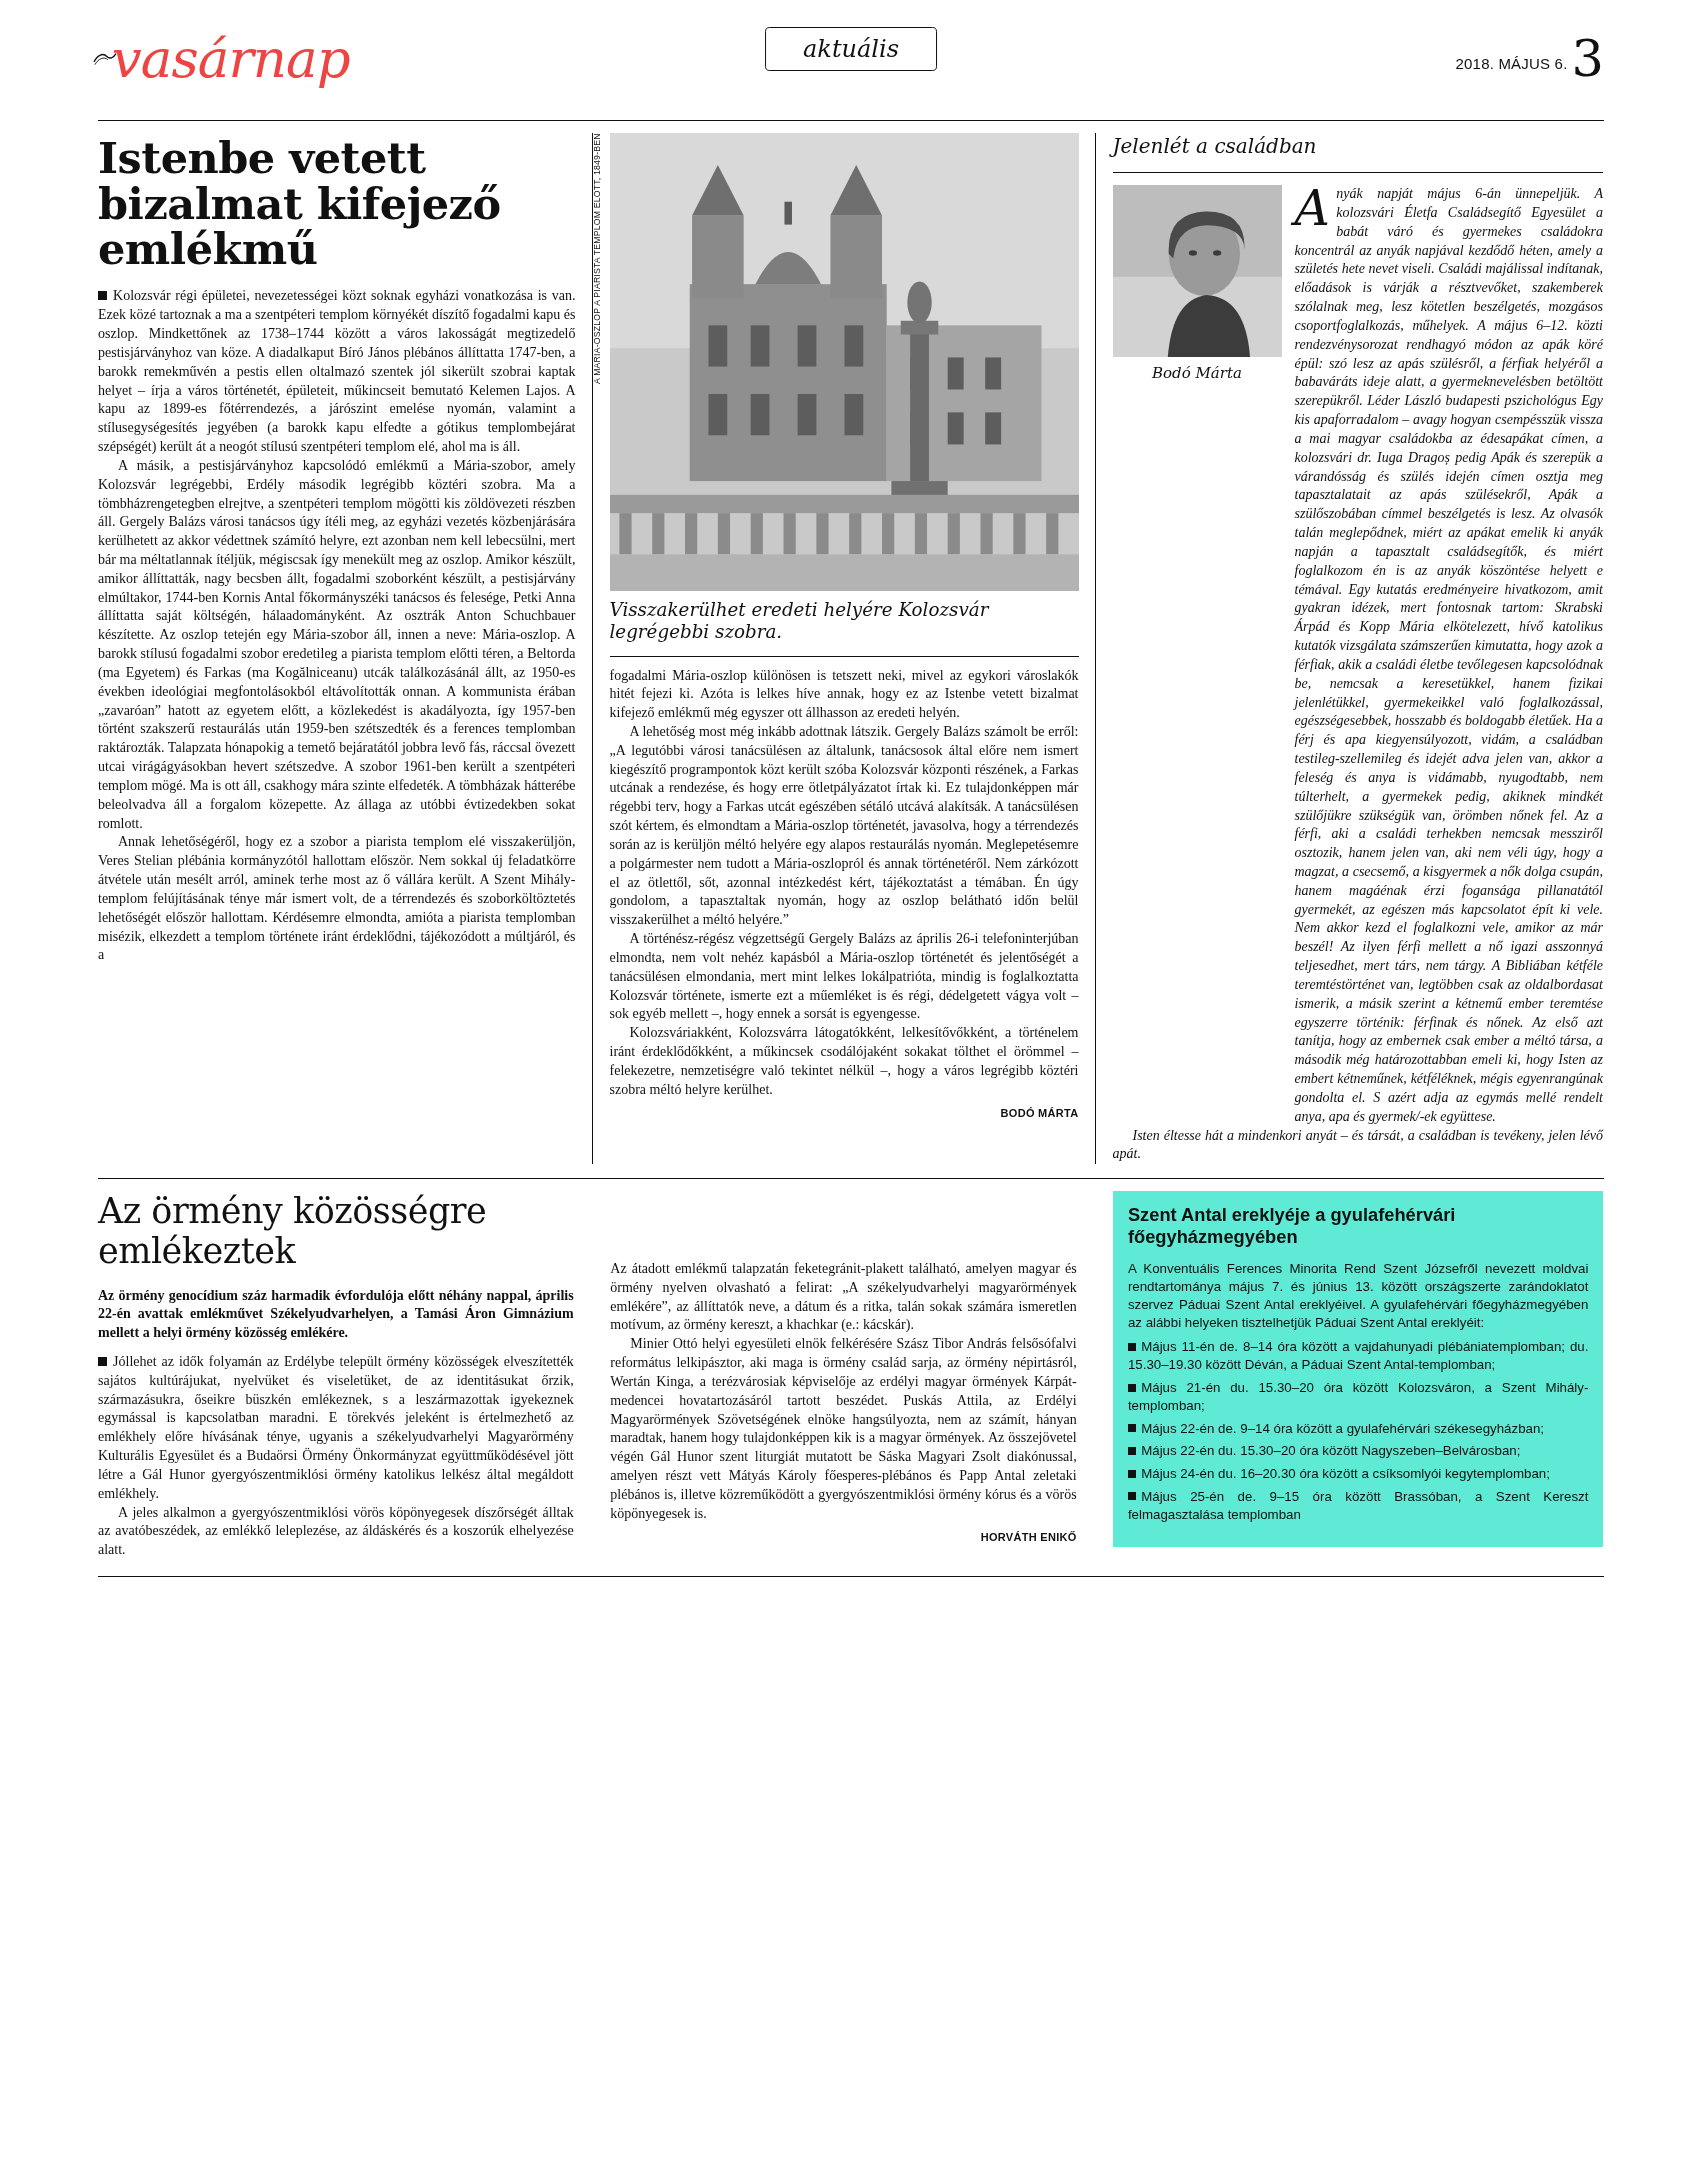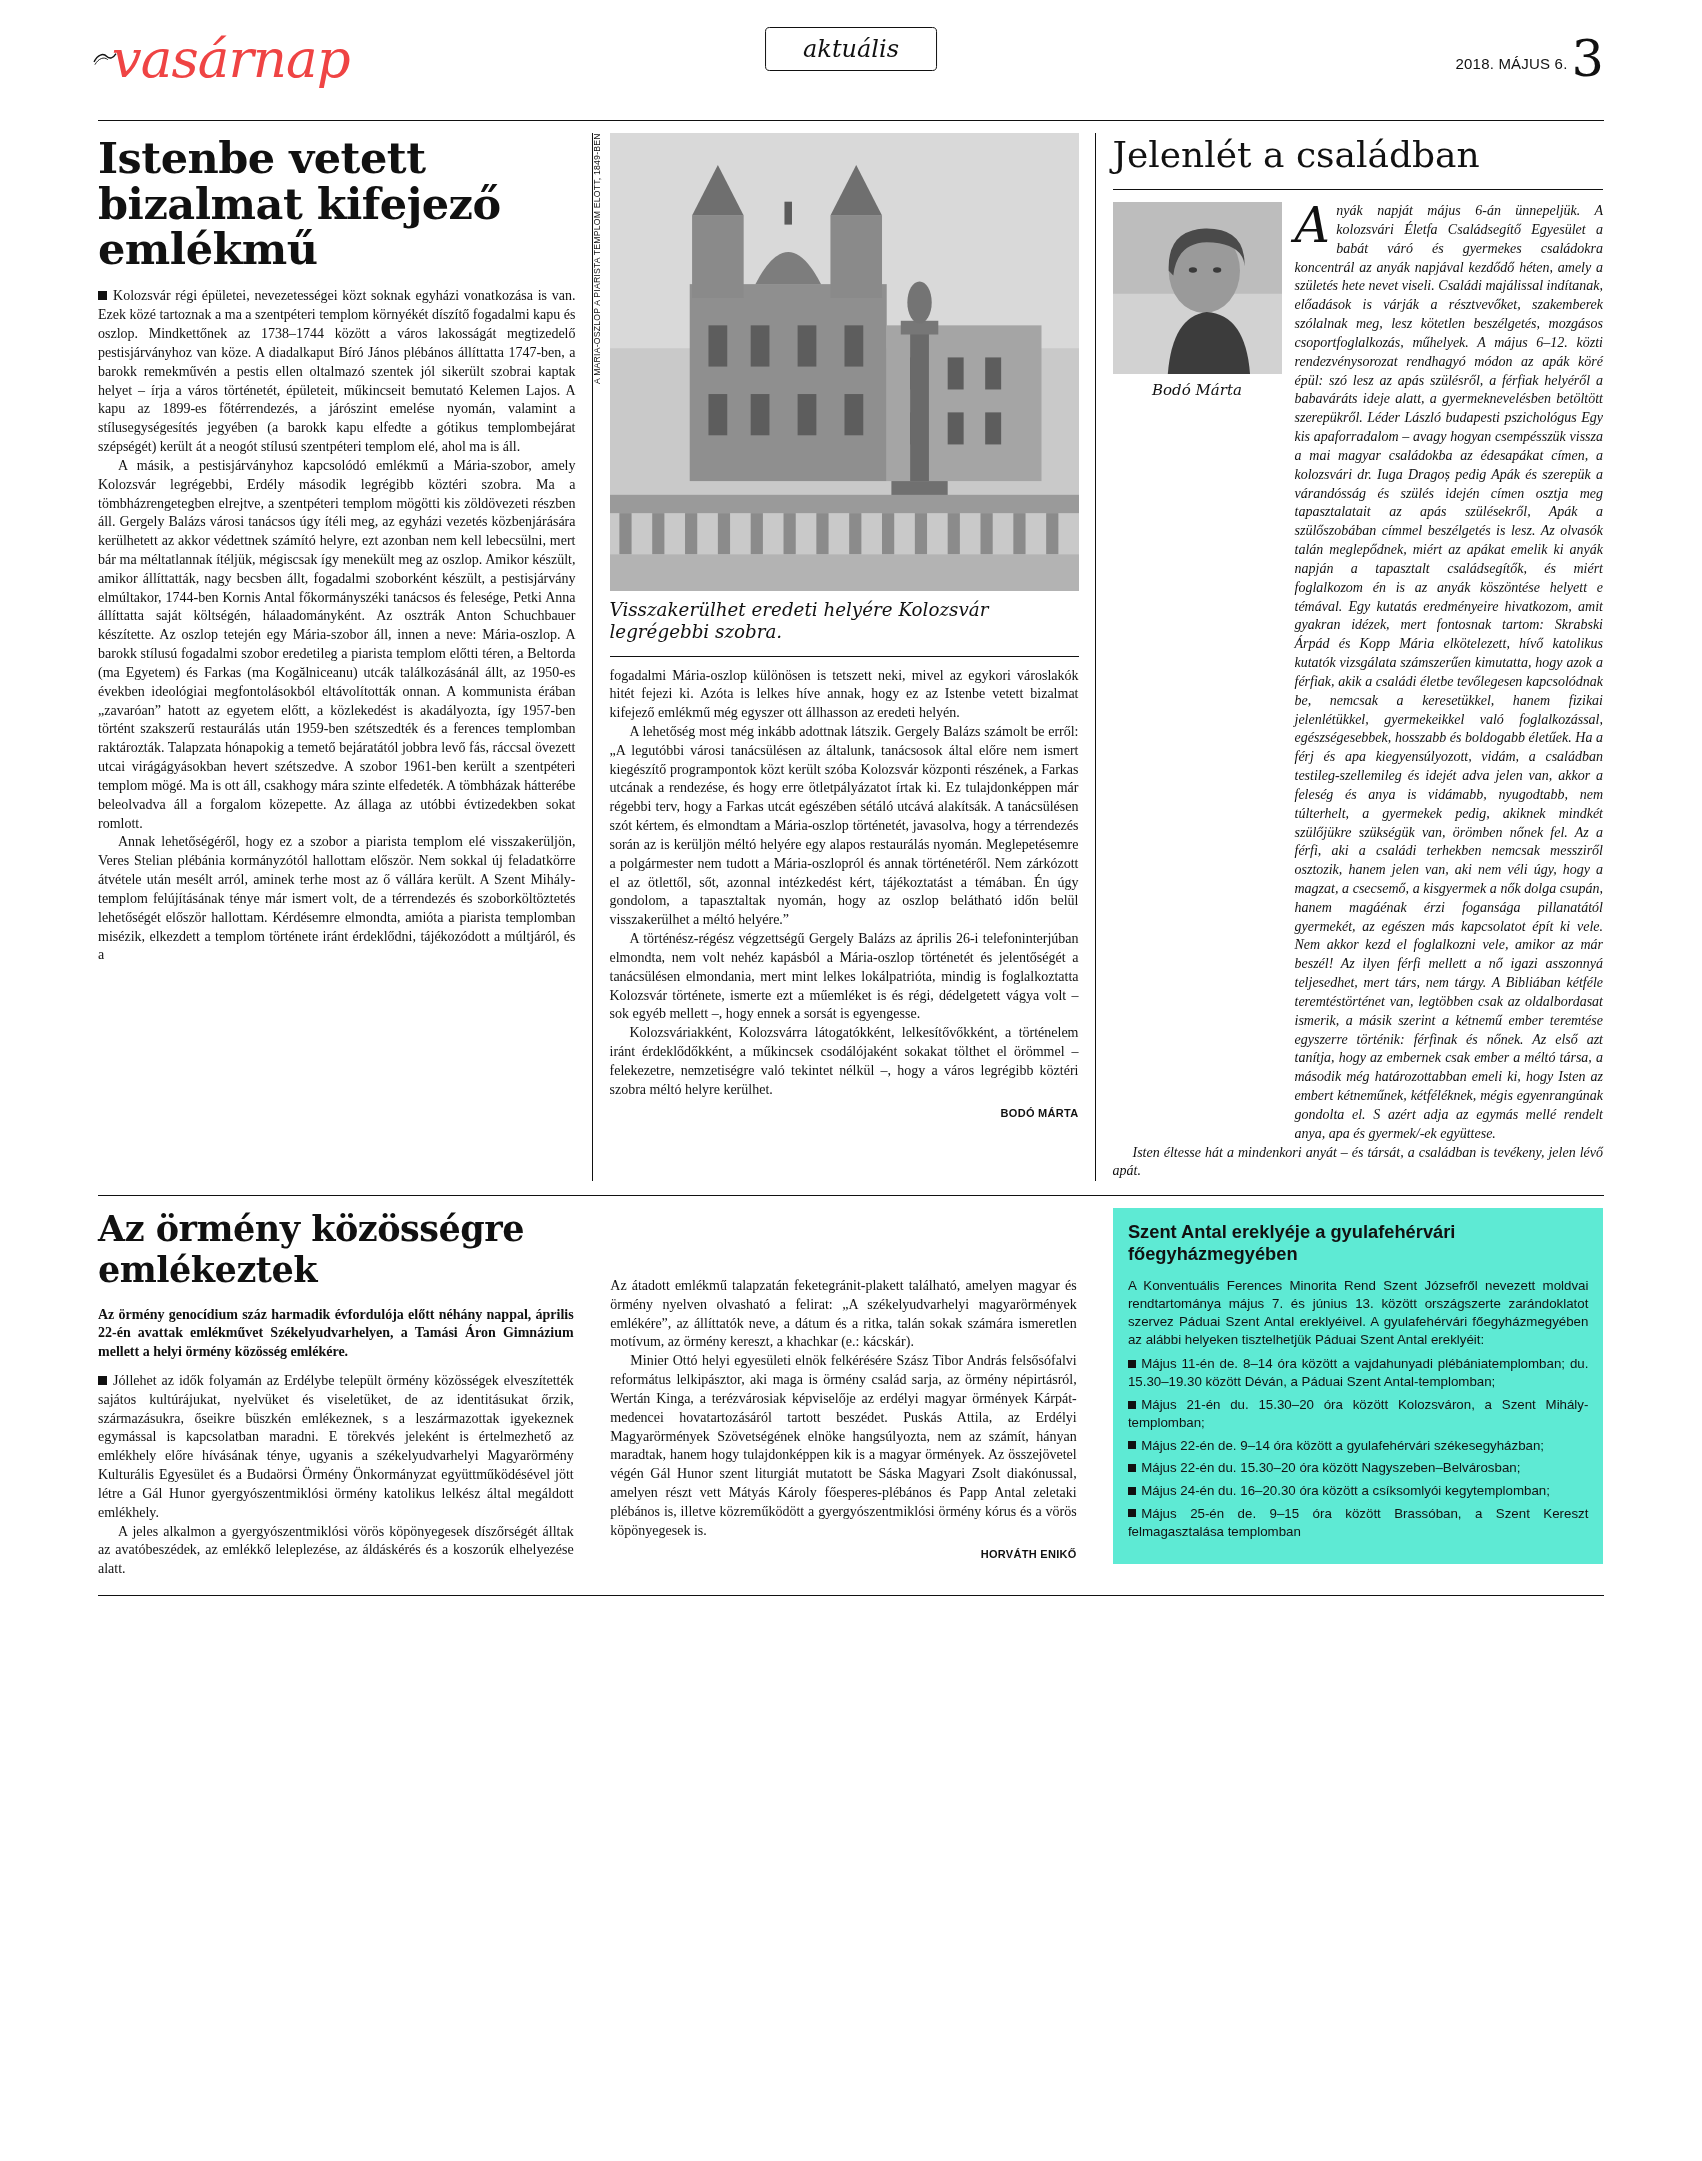--- a/index.html
+++ b/index.html
@@ -155,21 +155,22 @@
     font-weight: bold;
     font-size: 11px;
     text-align: right;
     letter-spacing: 0.3px;
     margin-top: 7.3px;
   }
 
   
   h2.col-head {
     font-family: "DejaVu Serif", serif;
-    font-size: 36px;
+    font-style: italic;
+    font-size: 20px;
     margin: 1.8px 0 13.7px 0;
     font-weight: normal;
   }
   .portrait-row {
     display: flex;
     gap: 13px;
     align-items: flex-start;
   }
   .portrait-box { width: 169px; flex: 0 0 169px; }
   .portrait {
@@ -213,21 +214,21 @@
   }
   .bottom-grid {
     display: flex;
     margin-top: 12px;
   }
   .bot-left  { width: 494px; padding-right: 18.3px; box-sizing: border-box; }
   .bot-mid   { width: 503px; padding: 0 18.3px; box-sizing: border-box; }
   .bot-right { width: 508px; padding-left: 18.3px; box-sizing: border-box; }
   h2.bottom-headline {
     font-family: "DejaVu Serif", serif;
-    font-weight: bold;
+    font-weight: normal;
     font-size: 35px;
     margin: 0 0 15.6px 0;
     letter-spacing: -0.5px;
   }
   p.lead {
     font-family: "Liberation Serif", serif;
     font-weight: bold;
     font-size: 14px;
     line-height: 1.345;
     text-align: justify;

